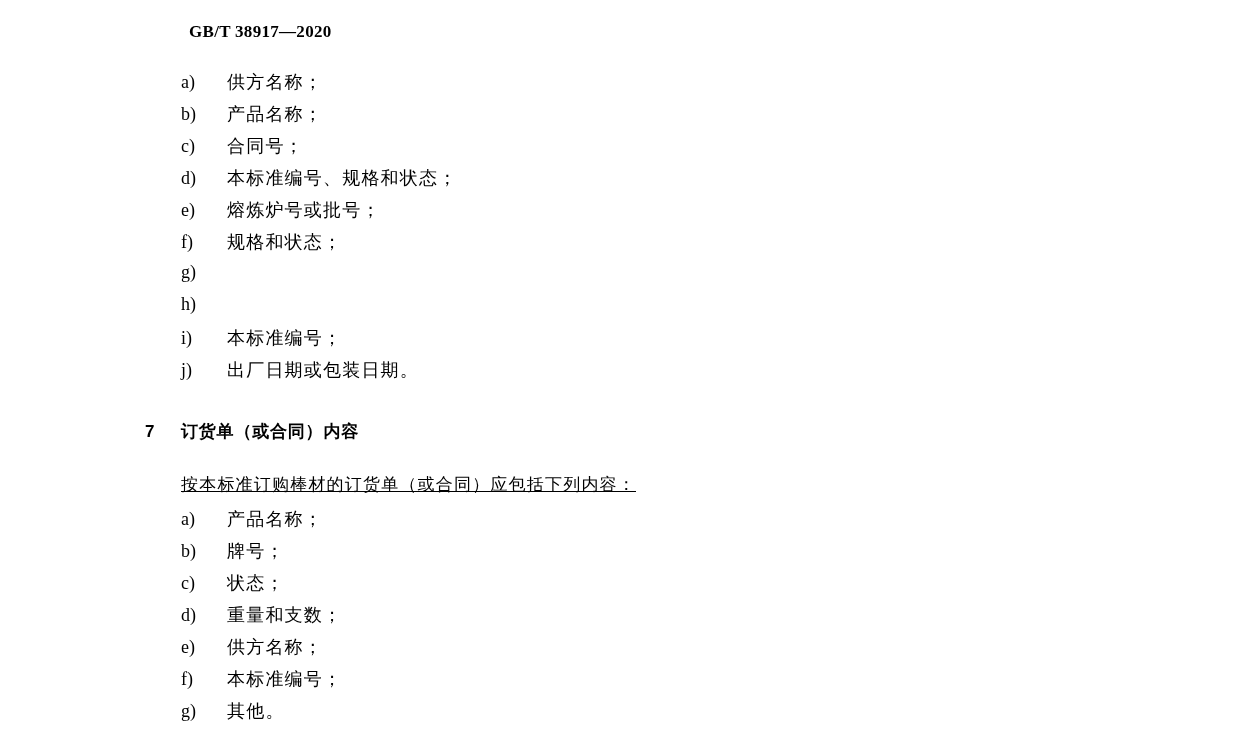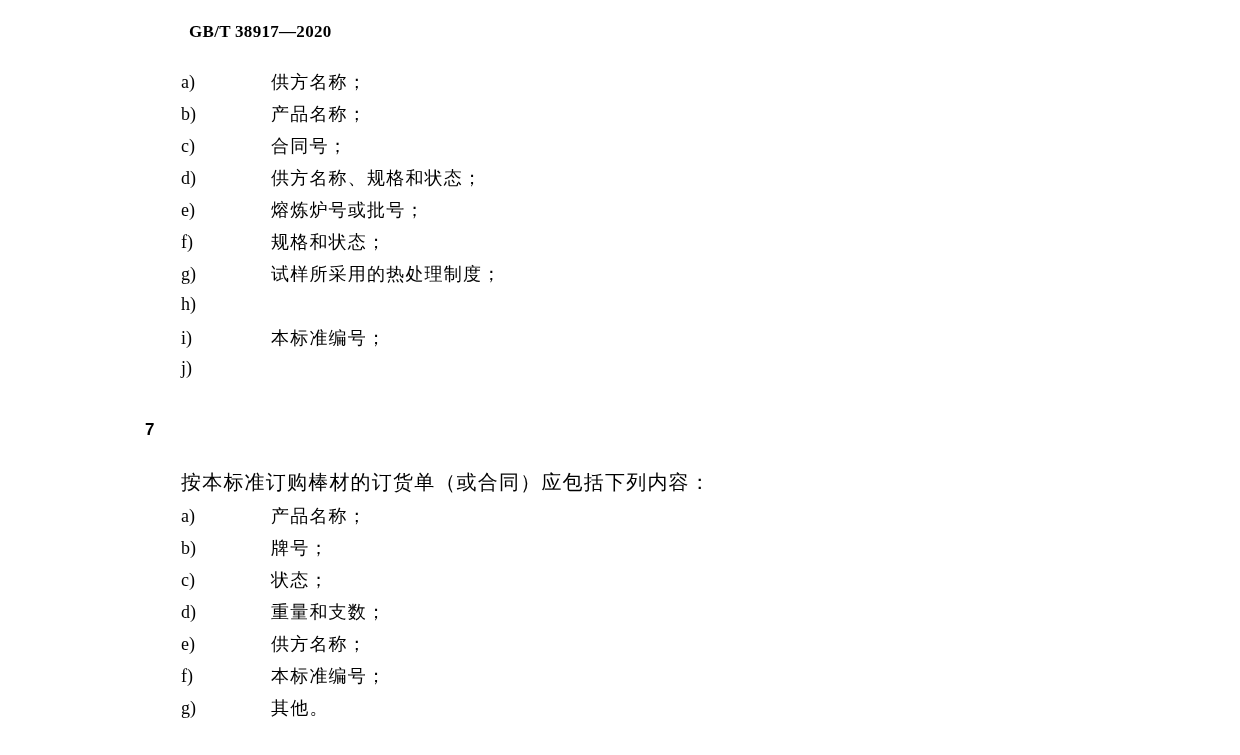--- a/index.html
+++ b/index.html
@@ -52,44 +52,44 @@
     width: 46px;
     margin-left: 36px;
     flex: 0 0 auto;
     font-family: "Liberation Serif", "DejaVu Serif", serif;
     font-size: 18px;
   }
   .item-text {
     font-family: "Liberation Serif", "DejaVu Serif", serif;
     font-size: 18px;
     letter-spacing: 1.2px;
-    margin-left: 44px;
   }
   .section-heading {
     display: flex;
     align-items: baseline;
     margin-top: 30px;
     margin-bottom: 26px;
     font-family: "Liberation Sans", "DejaVu Sans", sans-serif;
     font-weight: bold;
     font-size: 17px;
   }
   .section-number {
     width: 36px;
     flex: 0 0 auto;
   }
   .section-title {
     letter-spacing: 0.8px;
   }
   .paragraph {
     margin-left: 36px;
     margin-bottom: 6px;
-    font-size: 20px;
+    font-size: 17px;
     letter-spacing: 1.2px;
     line-height: 32px;
+    text-decoration: underline;
   }
 </style>
 </head>
 <body>
 
 <div class="page">
 
   <div class="header">GB/T 38917—2020</div>
 
   <div class="content">
@@ -102,48 +102,49 @@
       <li class="list-item">
         <span class="item-marker">b)</span>
         <span class="item-text">产品名称；</span>
       </li>
       <li class="list-item">
         <span class="item-marker">c)</span>
         <span class="item-text">合同号；</span>
       </li>
       <li class="list-item">
         <span class="item-marker">d)</span>
-        <span class="item-text">供方名称、规格和状态；</span>
+        <span class="item-text">本标准编号、规格和状态；</span>
       </li>
       <li class="list-item">
         <span class="item-marker">e)</span>
         <span class="item-text">熔炼炉号或批号；</span>
       </li>
       <li class="list-item">
         <span class="item-marker">f)</span>
         <span class="item-text">规格和状态；</span>
       </li>
       <li class="list-item">
         <span class="item-marker">g)</span>
-        <span class="item-text">试样所采用的热处理制度；</span>
       </li>
       <li class="list-item">
         <span class="item-marker">h)</span>
       </li>
       <li class="list-item">
         <span class="item-marker">i)</span>
         <span class="item-text">本标准编号；</span>
       </li>
       <li class="list-item">
         <span class="item-marker">j)</span>
+        <span class="item-text">出厂日期或包装日期。</span>
       </li>
     </ul>
 
     <div class="section-heading">
       <span class="section-number">7</span>
+      <span class="section-title">订货单（或合同）内容</span>
     </div>
 
     <div class="paragraph">按本标准订购棒材的订货单（或合同）应包括下列内容：</div>
 
     <ul class="list">
       <li class="list-item">
         <span class="item-marker">a)</span>
         <span class="item-text">产品名称；</span>
       </li>
       <li class="list-item">

